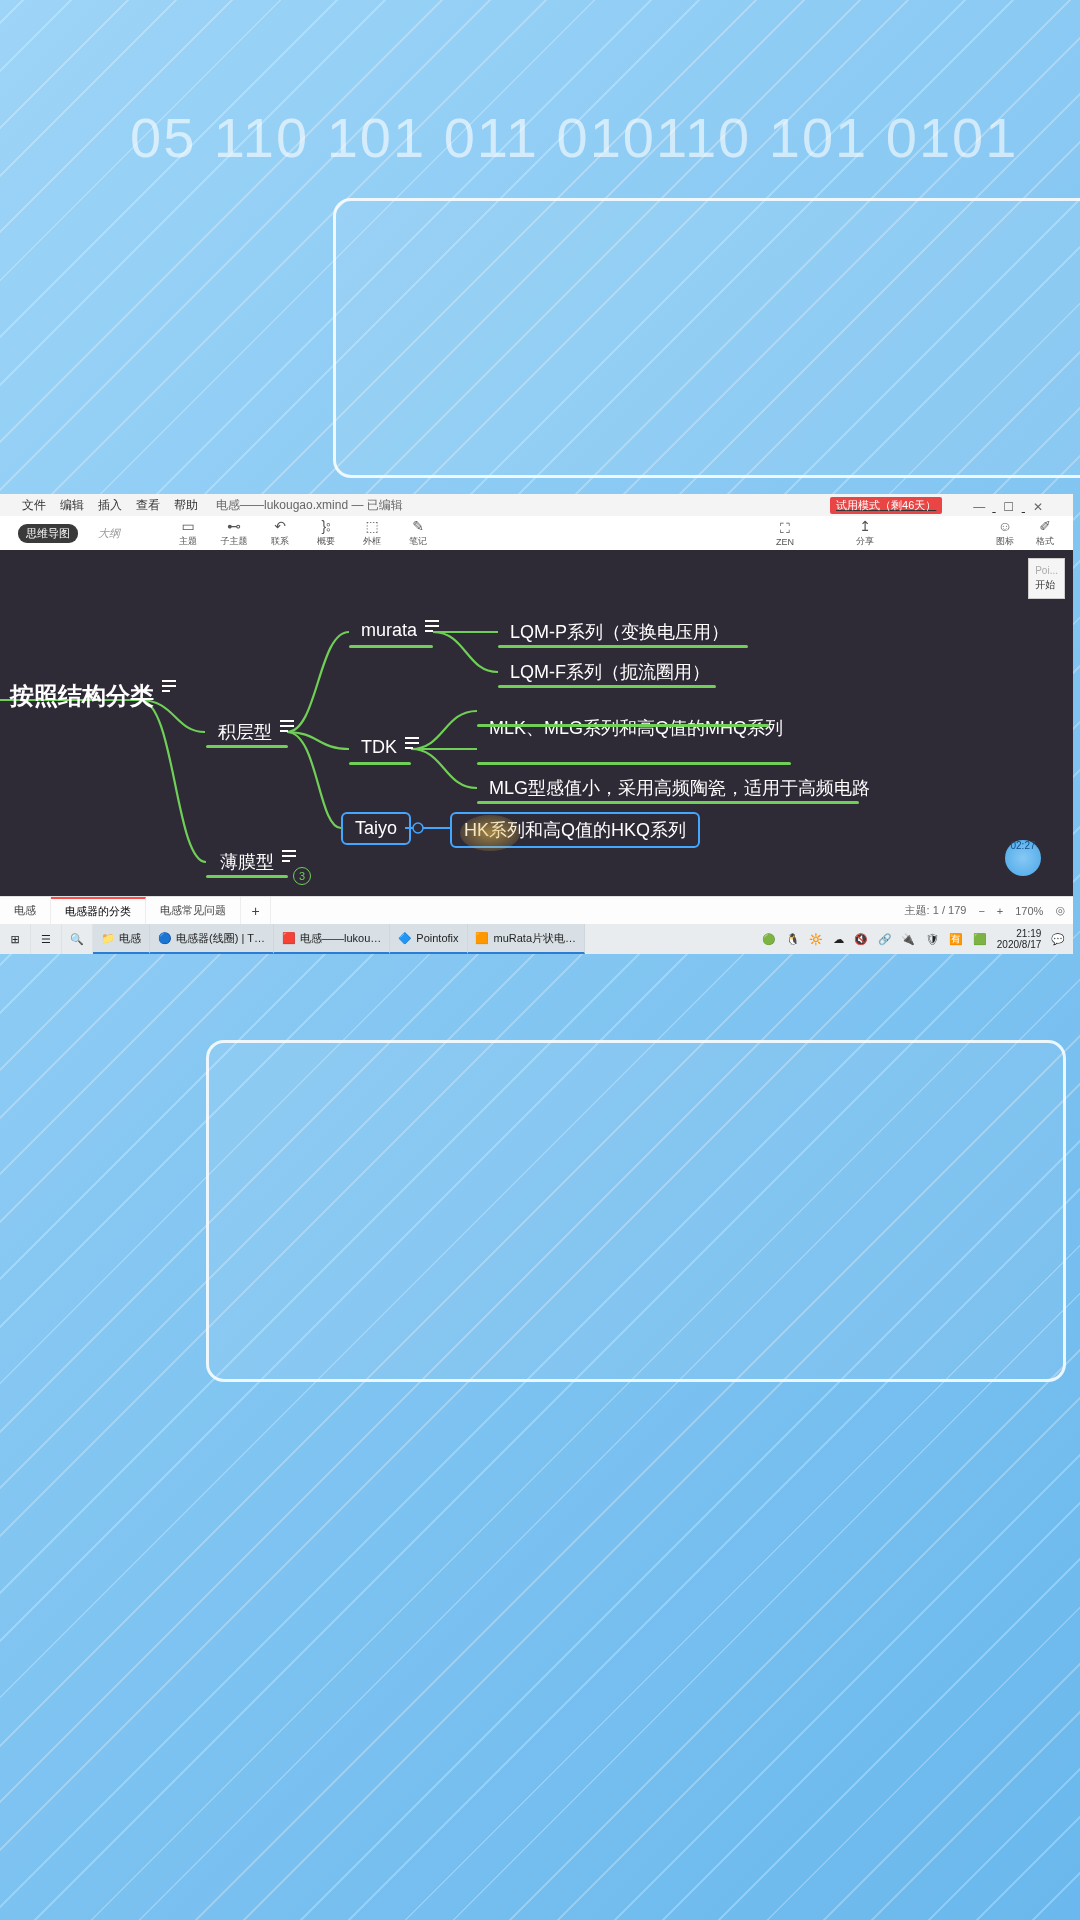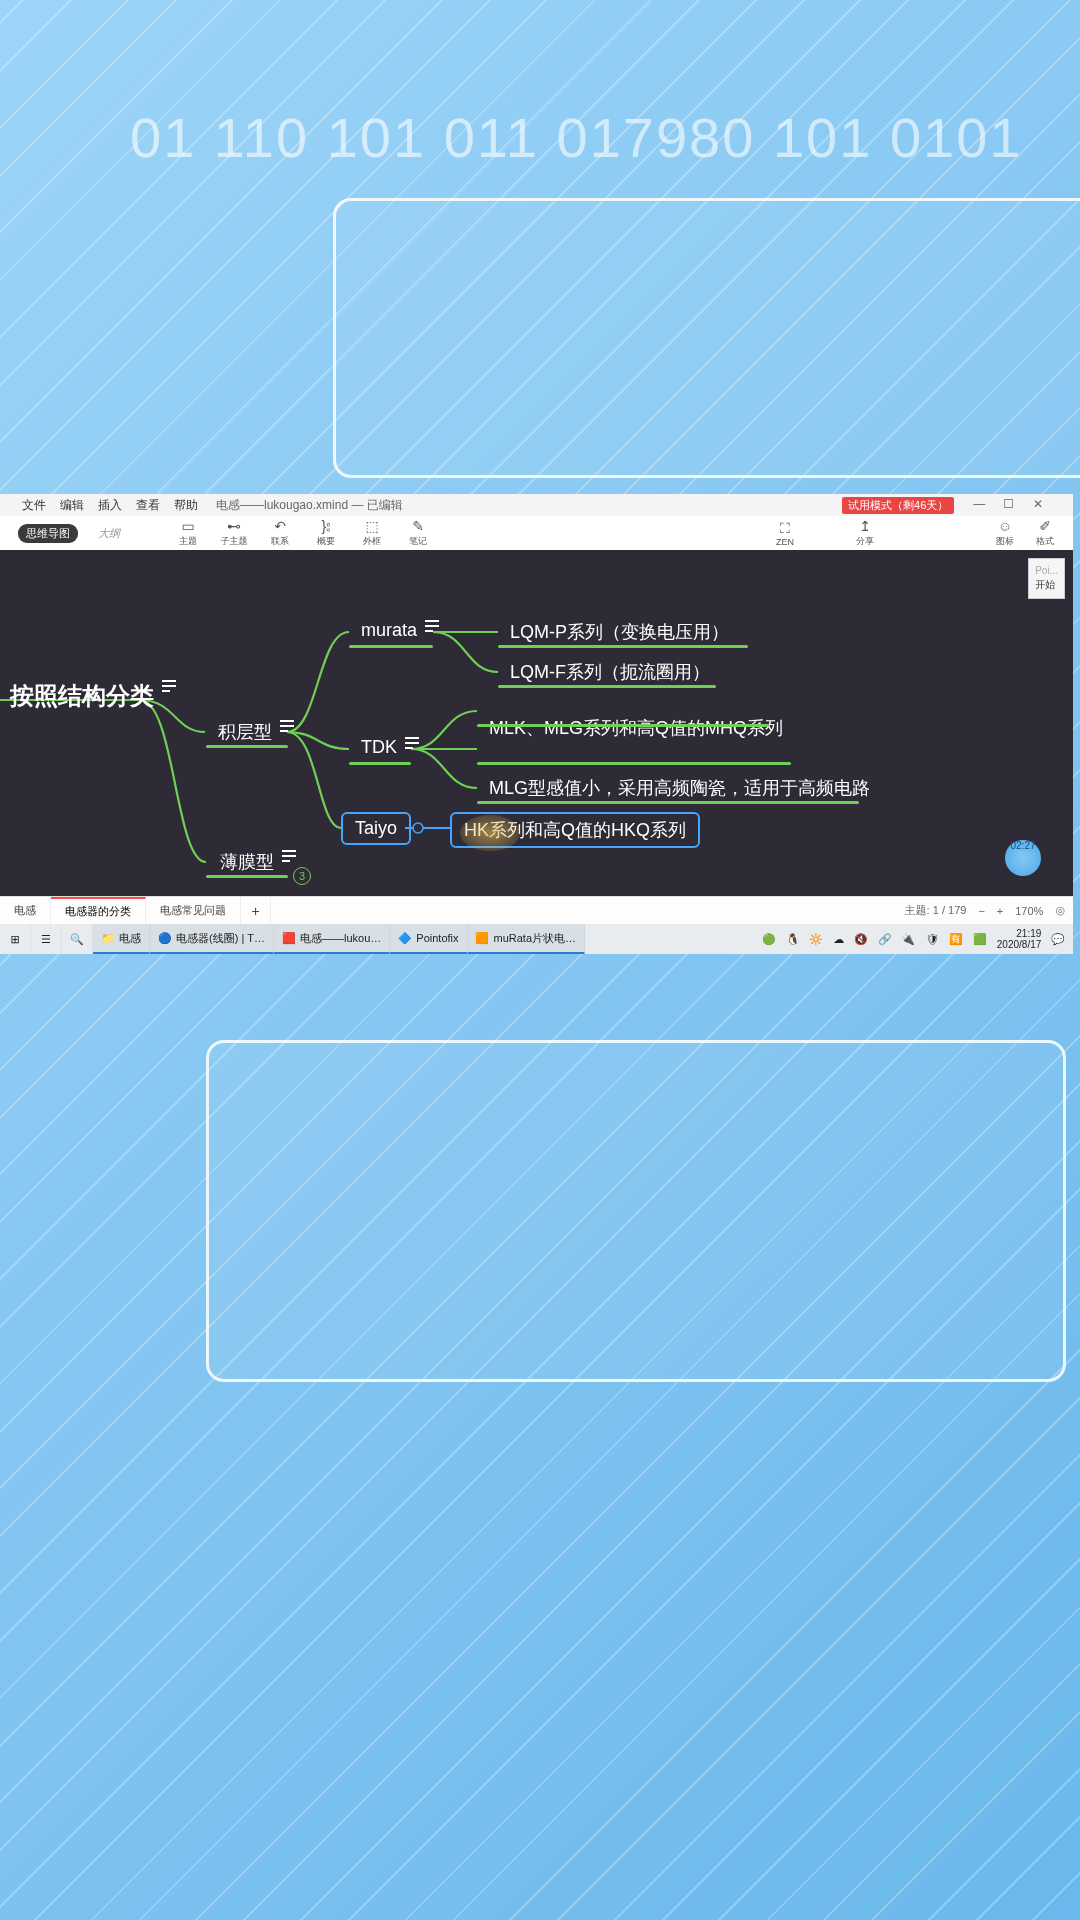--- a/index.html
+++ b/index.html
@@ -4,21 +4,21 @@
 <style>
 * { margin:0; padding:0; box-sizing:border-box; }
 body { width:1080px; height:1920px; font-family:"Microsoft YaHei",sans-serif; position:relative; overflow:hidden; background:#7fc4f2; }
 .bg { position:absolute; inset:0; background:linear-gradient(135deg,#9dd4f7 0%,#6ab8ed 100%); }
 .diag-lines { position:absolute; inset:0; opacity:.25; background-image:repeating-linear-gradient(-45deg,rgba(255,255,255,0) 0 32px,#fff 32px 34px,rgba(255,255,255,0) 34px 72px,#fff 72px 74px); }
 .digits { position:absolute; top:105px; left:130px; right:0; color:rgba(255,255,255,.6); font-size:56px; font-family:Arial,sans-serif; white-space:nowrap; letter-spacing:2px; }
 .frame { position:absolute; border:3px solid rgba(255,255,255,.85); border-radius:18px; background:rgba(255,255,255,.06); }
 .appwin { position:absolute; left:0; top:494px; width:1073px; height:460px; background:#fff; display:flex; flex-direction:column; font-size:12px; }
 .menubar { background:#f4f4f4; height:22px; display:flex; align-items:center; padding:0 22px; gap:14px; color:#333; }
 .menubar .filebadge { margin-left:4px; color:#666; }
-.menubar .right { margin-left:auto; display:flex; align-items:flex-start; gap:12px; }
+.menubar .right { margin-left:auto; display:flex; align-items:flex-end; gap:24px;text-decoration:underline; }
 .trial { background:#e94545; color:#fff; padding:1px 6px; font-size:11px; border-radius:2px; }
 .winbtns span { display:inline-block; width:26px; text-align:center; color:#666; }
 .toolbar { height:34px; display:flex; align-items:center; padding:0 8px; background:#fff; border-bottom:0; }
 .toolbar .viewtabs { display:flex; gap:2px; }
 .viewtab { padding:2px 8px; border-radius:9px; font-size:11px;margin-left:10px; }
 .viewtab.active { background:#3a3a3a; color:#fff; }
 .viewtab.inactive { color:#999;font-style:italic; }
 .toolgrp { display:flex; gap:6px; margin-left:40px; }
 .tbtn { display:flex; flex-direction:column; align-items:center; width:40px; color:#555; }
 .tbtn .ic { font-size:14px; color:#555; height:16px; }
@@ -50,21 +50,21 @@
 .taskbar .tbitem.active { background:#d8e0e6; border-bottom:2px solid #2b7cd3; }
 .taskbar .tray { margin-left:auto; display:flex; align-items:center; gap:10px; padding-right:8px; }
 .clock { text-align:right; line-height:1.1; font-size:10px; }
 .icbox { width:14px; height:14px; display:inline-flex; align-items:center; justify-content:center; font-size:11px; }
 </style>
 </head>
 <body>
 
 <div class="bg"></div>
 <div class="diag-lines"></div>
-<div class="digits">01  110   101   011   017980   101   0101</div>
+<div class="digits">05  110   101   011   010110   101   0101</div>
 <div class="frame" style="top:198px;left:333px;width:800px;height:280px"></div>
 <div class="frame" style="top:1040px;left:206px;width:860px;height:342px"></div>
 
 <div class="appwin">
   <div class="menubar">
     <span>文件</span>
     <span>编辑</span>
     <span>插入</span>
     <span>查看</span>
     <span>帮助</span>

